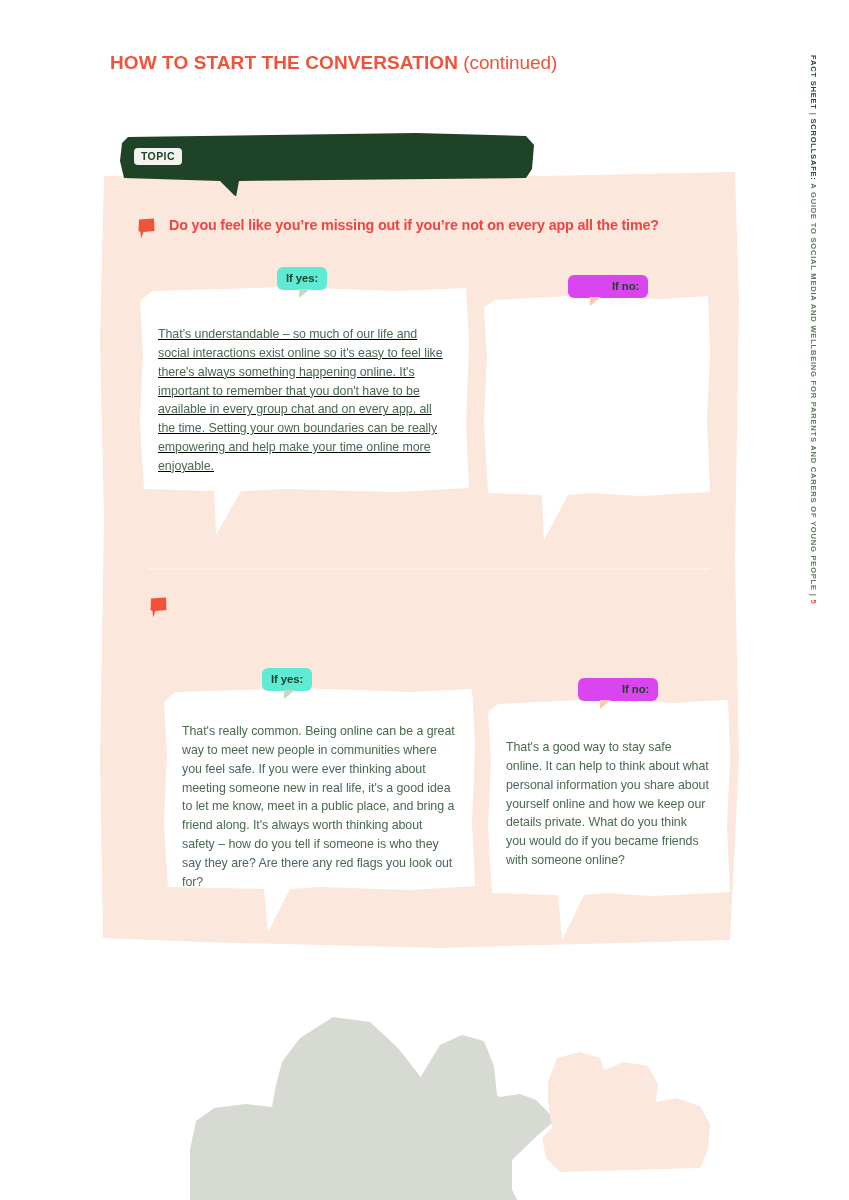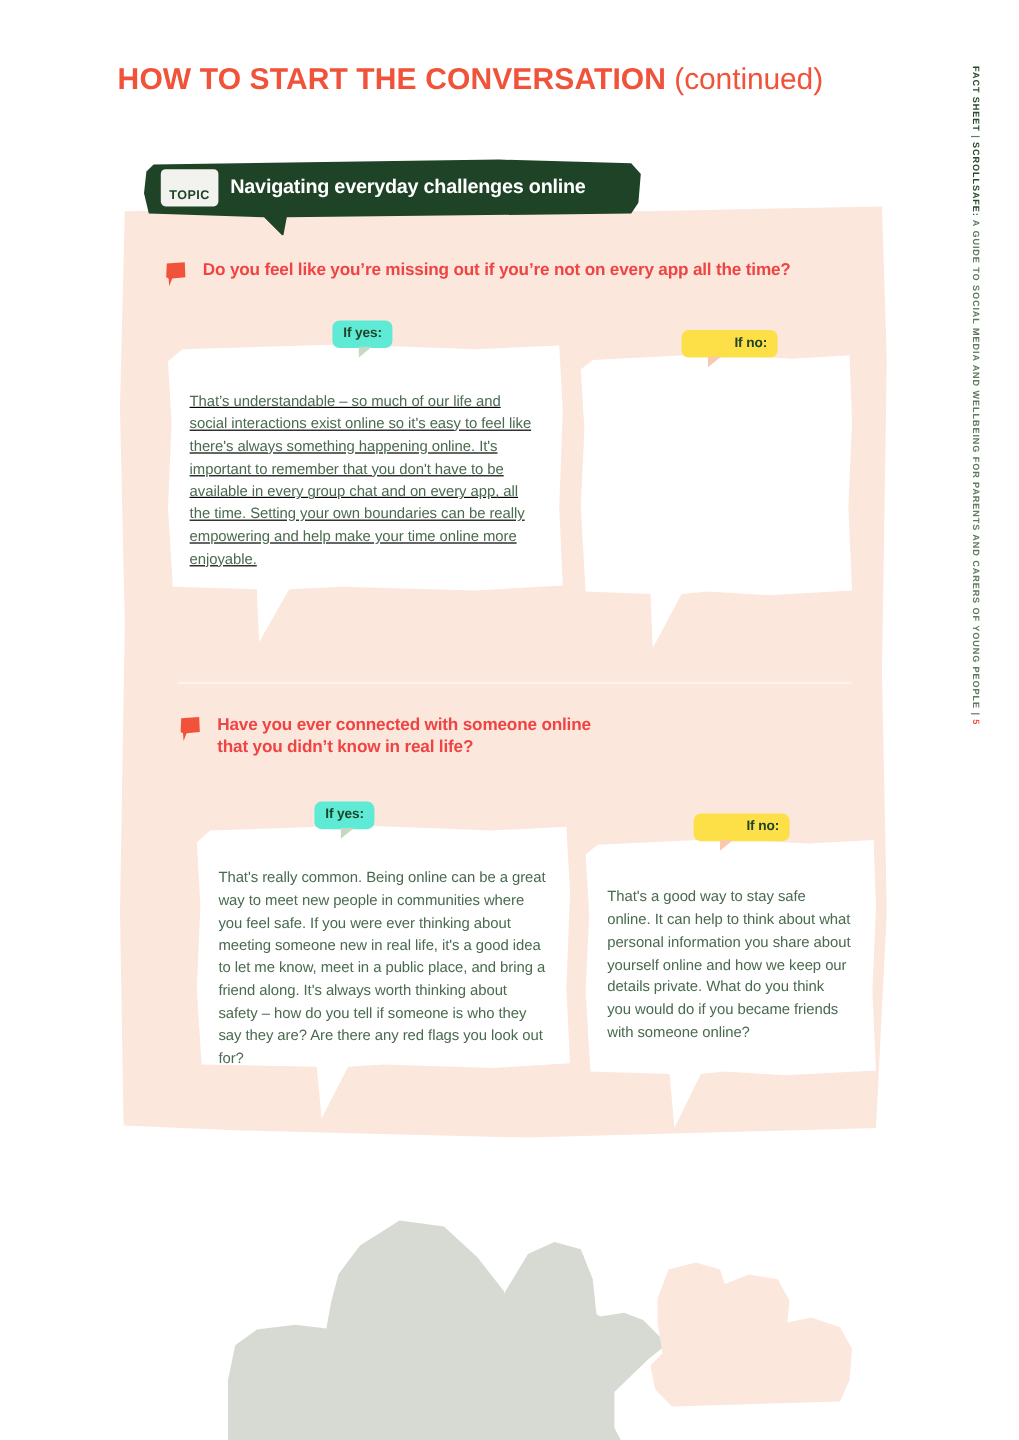--- a/index.html
+++ b/index.html
@@ -6,22 +6,22 @@
   body{
     width:849px;height:1200px;
     background:#ffffff;
     font-family:"Liberation Sans", sans-serif;
     position:relative;overflow:hidden;
     -webkit-font-smoothing:antialiased;
   }
 
   
   .page-header{
-    position:absolute;left:98px;top:52px;
-    font-size:25px;font-weight:400;color:#f0533a;
+    position:absolute;left:110px;top:52px;
+    font-size:19px;font-weight:400;color:#f0533a;
     letter-spacing:-0.1px;white-space:nowrap;
   }
   .page-header b{font-weight:800;letter-spacing:0.1px;}
 
   
   .rail{
     position:absolute;right:18px;top:55px;
     height:590px;width:26px;
   }
   .rail-text{
@@ -46,21 +46,21 @@
     width:420px;height:48px;
   }
   .topic-banner .tb-label{
     position:absolute;left:0;top:0;width:100%;height:100%;
     display:flex;align-items:center;gap:10px;
     padding-left:18px;box-sizing:border-box;
   }
   .topic-chip{
     background:#f2f2ef;color:#1f4326;
     font-size:10.5px;font-weight:800;letter-spacing:0.4px;
-    padding:17px 7px 3px 7px;border-radius:4px;line-height:1;
+    padding:3px 7px 3px 7px;border-radius:4px;line-height:1;
     margin-top:1px;
   }
   .topic-title{
     color:#ffffff;font-size:16.5px;font-weight:800;letter-spacing:-0.2px;
   }
 
   
   .q-row{position:absolute;display:flex;align-items:flex-start;gap:14px;}
   .q-marker{
     width:17px;height:21px;flex:0 0 auto;margin-top:2px;
@@ -82,21 +82,21 @@
   
   .tag{
     position:absolute;
     font-size:11.4px;font-weight:800;color:#1f4326;
     letter-spacing:-0.1px;
     padding:5px 9px 5px 9px;
     border-radius:6px;line-height:1.1;
     z-index:4;
   }
   .tag.yes{background:#5eead4;}
-  .tag.no{background:#fde047;padding-left:44px;}
+  .tag.no{background:#d946ef;padding-left:44px;}
   .tag .tag-tail{
     position:absolute;bottom:-8px;left:22px;
     width:0;height:0;
     border-left:0 solid transparent;
     border-right:11px solid transparent;
     border-top:9px solid #c5d8c3;
   }
   .tag.no .tag-tail{border-top-color:#f9c9ae;}
 
   
@@ -125,21 +125,20 @@
 <div class="rail">
   <div class="rail-text"><span class="strong">FACT SHEET</span><span>  |  </span><span class="strong">SCROLLSAFE:</span><span> A GUIDE TO SOCIAL MEDIA AND WELLBEING FOR PARENTS AND CARERS OF YOUNG PEOPLE </span><span>|  </span><span class="pg">5</span></div>
 </div>
 
 <svg style="position:absolute;left:116px;top:131px;" width="430" height="65" viewBox="0 0 430 65">
   <path fill="#1f4326" d="M12 6 L300 2 L410 5 L418 14 L416 38 L410 47 L123 50 L120 66 L104 50 L8 47 L4 30 L6 12 Z"></path>
 </svg>
 <div class="topic-banner">
   <div class="tb-label">
     <span class="topic-chip">TOPIC</span>
-    <span class="topic-title">Navigating everyday challenges online</span>
   </div>
 </div>
 
 <div class="q-row" style="left:138px;top:216px;width:580px;">
   <svg class="q-marker" viewBox="0 0 17 21">
     <path fill="#f0533a" d="M1 1.5 L16 0.5 L16.5 13 L5.5 14 L3 20.5 L2.5 14 L0.5 13 Z"></path>
   </svg>
   <div class="q-text">Do you feel like you’re missing out if you’re not on every app all the time?</div>
 </div>
 
@@ -163,24 +162,20 @@
     <path fill="#ffffff" d="M14 8 L110 3 L180 7 L228 4 L230 60 L227 130 L230 200 L160 204 L110 201 L88 203 L64 248 L62 203 L8 201 L4 130 L7 66 L4 16 Z"></path>
   </svg>
 </div>
 
 <div class="divider" style="left:148px;top:568px;width:562px;"></div>
 
 <div class="q-row" style="left:150px;top:595px;width:560px;">
   <svg class="q-marker" viewBox="0 0 17 21">
     <path fill="#f0533a" d="M1 1.5 L16 0.5 L16.5 13 L5.5 14 L3 20.5 L2.5 14 L0.5 13 Z"></path>
   </svg>
-  <div class="q-text">
-    <span>Have you ever connected with someone online</span><br>
-    <span>that you didn’t know in real life?</span>
-  </div>
 </div>
 
 <div class="tag yes" style="left:262px;top:668px;">
   <span>If yes:</span>
   <span class="tag-tail"></span>
 </div>
 <div class="bubble" style="left:160px;top:684px;width:318px;height:210px;">
   <svg class="bub-svg" width="318" height="250" viewBox="0 0 318 250">
     <path fill="#ffffff" d="M15 8 L140 4 L250 8 L312 5 L315 60 L312 140 L315 202 L250 206 L160 203 L130 205 L108 248 L104 205 L8 203 L4 140 L7 70 L4 18 Z"></path>
   </svg>

